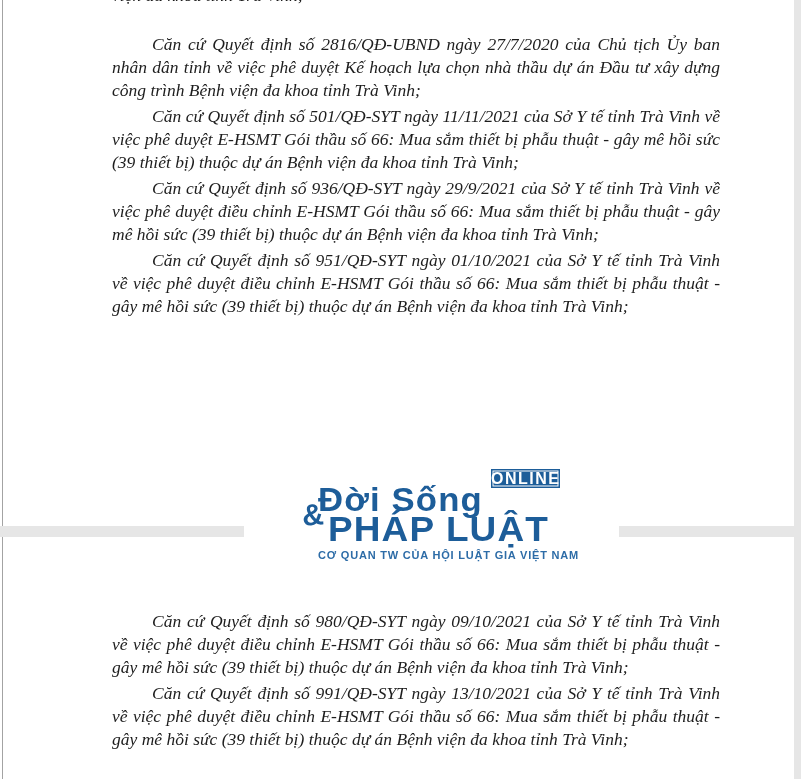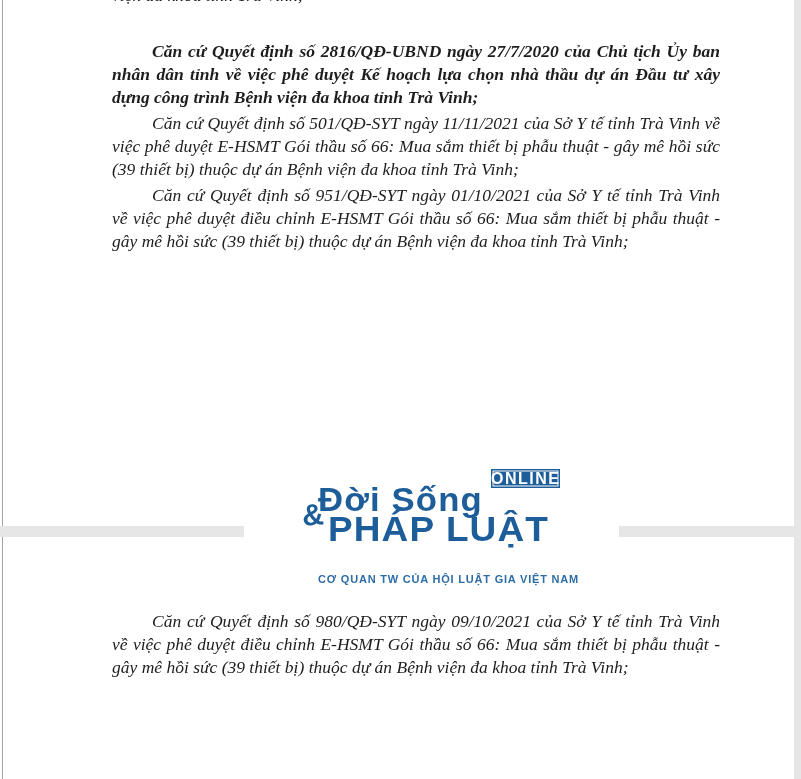--- a/index.html
+++ b/index.html
@@ -43,21 +43,21 @@
     line-height: 23px;
     color: #1d1d1d;
     text-align: justify;
   }
   #page1-text { top: -16px; }
   #page2-text { top: 610px; font-family: Liberation Serif, serif; }
   .doc-text p {
     margin: 0 0 3px 0;
     text-indent: 40px;
   }
-  .doc-text p.first-after-fragment { margin-top: 33px; font-weight: bold; }
+  .doc-text p.first-after-fragment { margin-top: 26px; }
   .doc-text p.fragment { text-indent: 0; margin: 0; }
   
   .logo-watermark {
     position: absolute;
     left: 244px;
     top: 432px;
     width: 375px;
     height: 146px;
     background: #ffffff;
     z-index: 5;
@@ -107,41 +107,42 @@
     white-space: nowrap;
   }
   .logo-tagline {
     position: absolute;
     left: 74px; top: 117px;
     color: #2d6ca7;
     font-weight: bold;
     font-size: 11px;
     letter-spacing: 0.8px;
     white-space: nowrap;
-    margin-top: 24px;
   }
 </style>
 </head>
 <body>
 
 <div id="screen">
 
   <div id="page1-edge" class="page-edge"></div>
   <div id="page1-text" class="doc-text">
     <p class="fragment">viện đa khoa tỉnh Trà Vinh;</p>
     <p class="first-after-fragment">Căn cứ Quyết định số 2816/QĐ-UBND ngày 27/7/2020 của Chủ tịch Ủy ban nhân dân tỉnh về việc phê duyệt Kế hoạch lựa chọn nhà thầu dự án Đầu tư xây dựng công trình Bệnh viện đa khoa tỉnh Trà Vinh;</p>
     <p>Căn cứ Quyết định số 501/QĐ-SYT ngày 11/11/2021 của Sở Y tế tỉnh Trà Vinh về việc phê duyệt E-HSMT Gói thầu số 66: Mua sắm thiết bị phẫu thuật - gây mê hồi sức (39 thiết bị) thuộc dự án Bệnh viện đa khoa tỉnh Trà Vinh;</p>
+    <p>Căn cứ Quyết định số 936/QĐ-SYT ngày 29/9/2021 của Sở Y tế tỉnh Trà Vinh về việc phê duyệt điều chỉnh E-HSMT Gói thầu số 66: Mua sắm thiết bị phẫu thuật - gây mê hồi sức (39 thiết bị) thuộc dự án Bệnh viện đa khoa tỉnh Trà Vinh;</p>
     <p>Căn cứ Quyết định số 951/QĐ-SYT ngày 01/10/2021 của Sở Y tế tỉnh Trà Vinh về việc phê duyệt điều chỉnh E-HSMT Gói thầu số 66: Mua sắm thiết bị phẫu thuật - gây mê hồi sức (39 thiết bị) thuộc dự án Bệnh viện đa khoa tỉnh Trà Vinh;</p>
   </div>
 
   <div class="page-break-band"></div>
 
   <div id="page2-edge" class="page-edge"></div>
   <div id="page2-text" class="doc-text">
     <p>Căn cứ Quyết định số 980/QĐ-SYT ngày 09/10/2021 của Sở Y tế tỉnh Trà Vinh về việc phê duyệt điều chỉnh E-HSMT Gói thầu số 66: Mua sắm thiết bị phẫu thuật - gây mê hồi sức (39 thiết bị) thuộc dự án Bệnh viện đa khoa tỉnh Trà Vinh;</p>
+    <p>Căn cứ Quyết định số 991/QĐ-SYT ngày 13/10/2021 của Sở Y tế tỉnh Trà Vinh về việc phê duyệt điều chỉnh E-HSMT Gói thầu số 66: Mua sắm thiết bị phẫu thuật - gây mê hồi sức (39 thiết bị) thuộc dự án Bệnh viện đa khoa tỉnh Trà Vinh;</p>
   </div>
 
   <div class="logo-watermark">
     <div class="online-badge">ONLINE</div>
     <div class="logo-line1">Đời Sống</div>
     <div class="logo-amp">&amp;</div>
     <div class="logo-line2">PHÁP LUẬT</div>
     <div class="logo-tagline">CƠ QUAN TW CỦA HỘI LUẬT GIA VIỆT NAM</div>
   </div>
 

